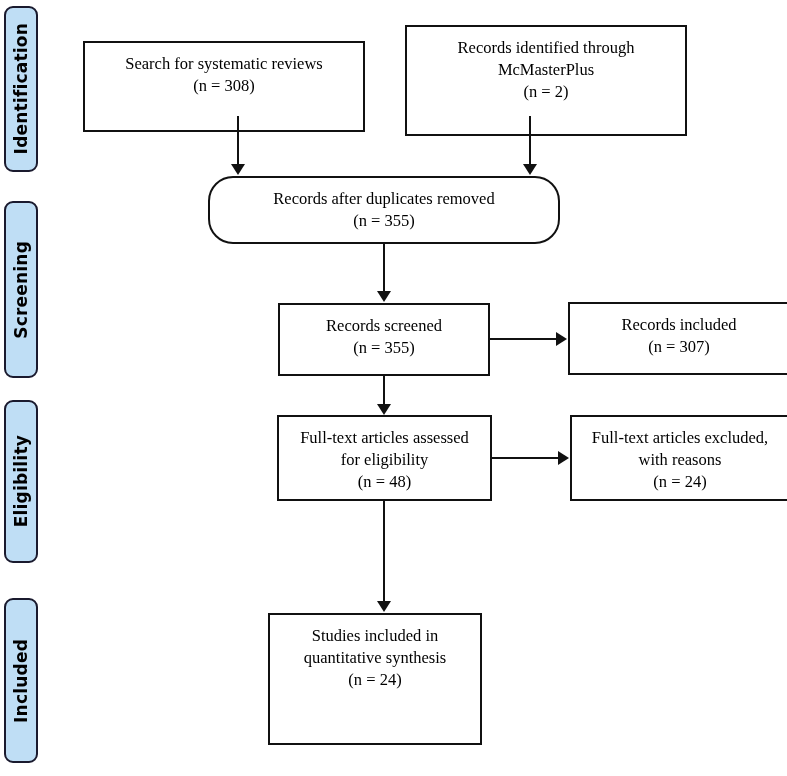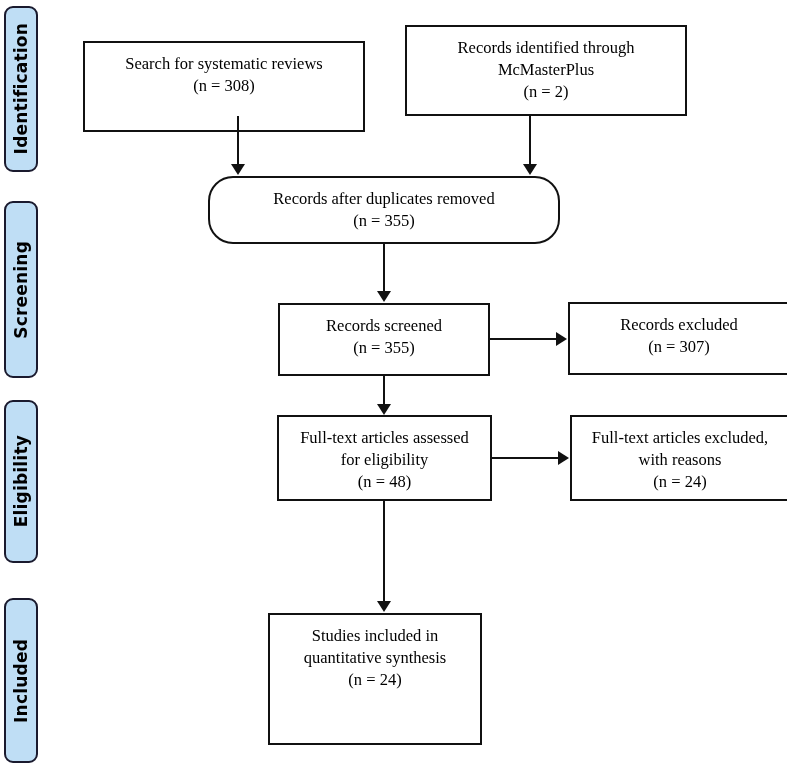--- a/index.html
+++ b/index.html
@@ -105,21 +105,21 @@
 
   <div class="stage-tab" style="left:4px; top:598px; width:34px; height:165px;">
     <span class="stage-label">Included</span>
   </div>
 
   <div class="flow-box" style="left:83px; top:25px; width:282px; height:91px;margin-top:16px;">
     <div class="line">Search for systematic reviews</div>
     <div class="line">(n = 308)</div>
   </div>
 
-  <div class="flow-box" style="left:405px; top:25px; width:282px; height:91px;">
+  <div class="flow-box" style="left:405px; top:25px; width:282px; height:111px;">
     <div class="line">Records identified through</div>
     <div class="line">McMasterPlus</div>
     <div class="line">(n = 2)</div>
   </div>
 
   <div class="vline" style="left:237px; top:116px; height:50px;"></div>
   <div class="arrow-down" style="left:231px; top:164px;"></div>
 
   <div class="vline" style="left:529px; top:116px; height:50px;"></div>
   <div class="arrow-down" style="left:523px; top:164px;"></div>
@@ -131,21 +131,21 @@
 
   <div class="vline" style="left:383px; top:244px; height:48px;"></div>
   <div class="arrow-down" style="left:377px; top:291px;"></div>
 
   <div class="flow-box" style="left:278px; top:303px; width:212px; height:73px;">
     <div class="line">Records screened</div>
     <div class="line">(n = 355)</div>
   </div>
 
   <div class="flow-box" style="left:568px; top:302px; width:222px; height:73px;">
-    <div class="line">Records excluded</div>
+    <div class="line">Records included</div>
     <div class="line">(n = 307)</div>
   </div>
 
   <div class="hline" style="left:490px; top:338px; width:67px;"></div>
   <div class="arrow-right" style="left:556px; top:332px;"></div>
 
   <div class="vline" style="left:383px; top:376px; height:30px;"></div>
   <div class="arrow-down" style="left:377px; top:404px;"></div>
 
   <div class="flow-box" style="left:277px; top:415px; width:215px; height:86px;">

